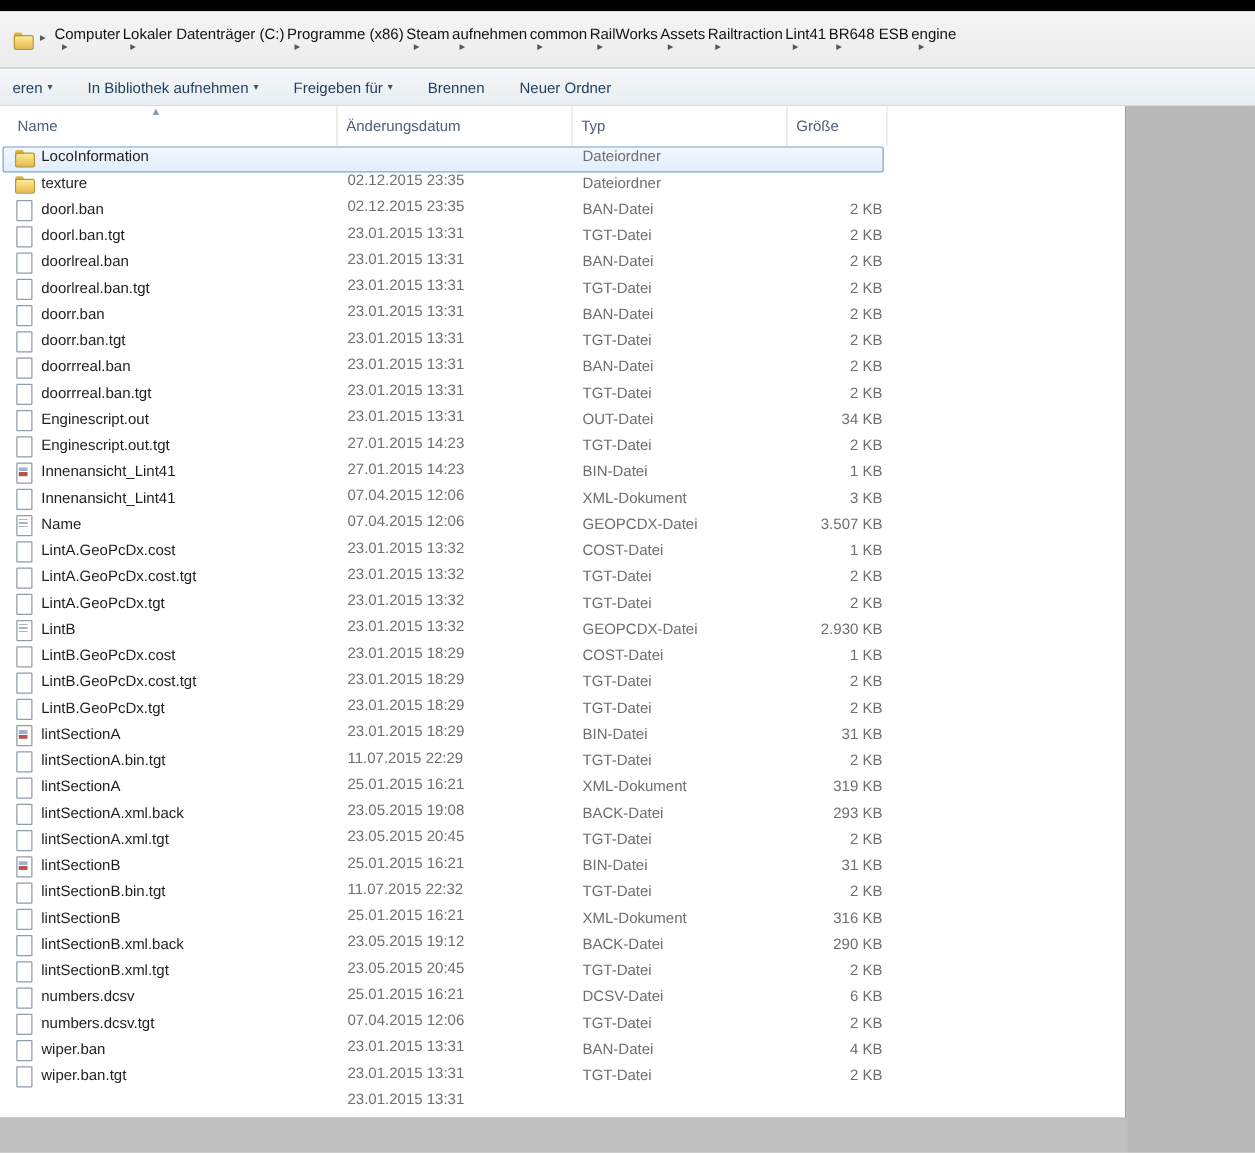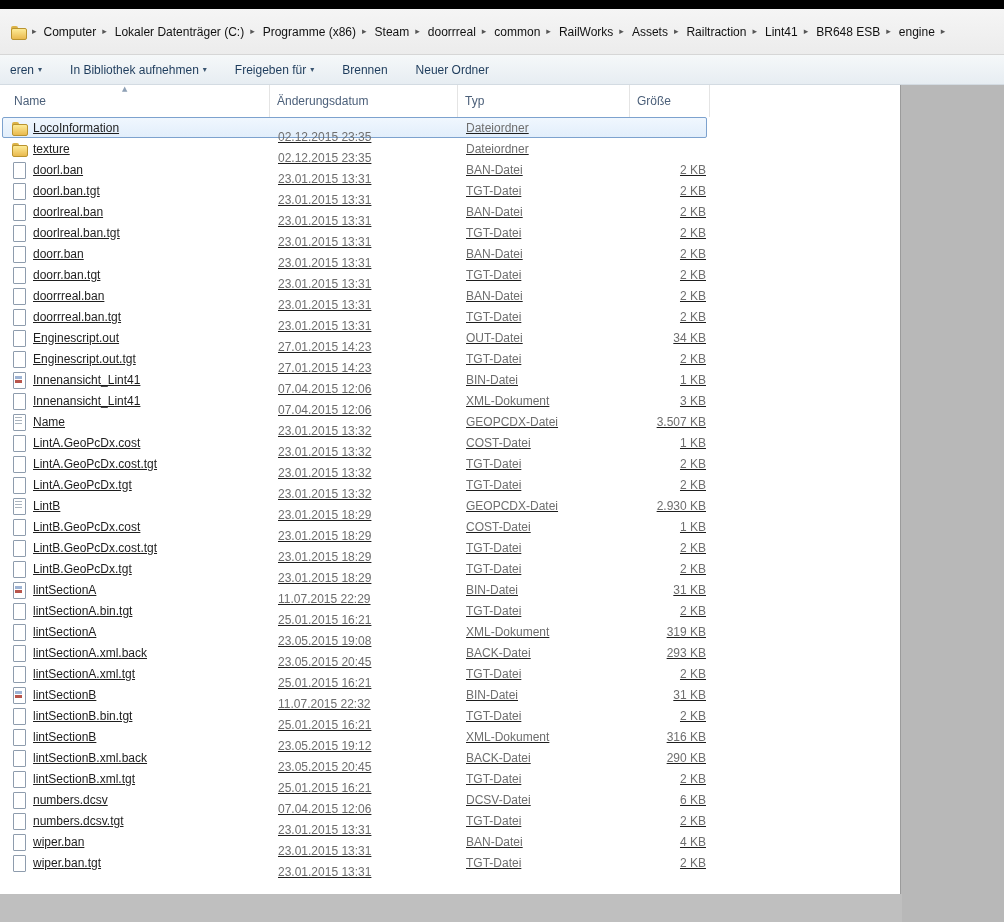--- a/index.html
+++ b/index.html
@@ -15,21 +15,21 @@
   .top-black { position:absolute; top:0; left:0; width:1004px; height:9px; background:#000; }
 
   
   .addr-bar {
     position:absolute; top:9px; left:0; width:1004px; height:46px;
     background:linear-gradient(#f5f5f5,#ececec);
     border-bottom:1px solid #d6d6d6;
     display:flex; align-items:center; padding-left:10px;
   }
   .crumbs { display:flex; align-items:center; white-space:nowrap; }
-  .crumb { display:flex; align-items:center; padding:3px 1px; cursor:default; }
+  .crumb { display:flex; padding:3px 1px; cursor:default;flex-direction:column; }
   .crumb-label { color:#111; }
   .crumb-sep, .lead-sep {
     font-family:"DejaVu Sans", sans-serif;
     color:#555; font-size:9px; margin:0 6px; line-height:1;
   }
 
   
   .toolbar {
     position:absolute; top:55px; left:0; width:1004px; height:30px;
     background:linear-gradient(#f5f8f9,#e7edf2);
@@ -58,25 +58,25 @@
   .col-type { left:458px; width:172px; padding-left:7px; }
   .col-size { left:630px; width:80px;  padding-left:7px; }
   .sort {
     position:absolute; left:122px; top:0;
     font-family:"DejaVu Sans", sans-serif;
     font-size:7px; color:#8ea0b5; line-height:8px;
   }
 
   
   .row {
-    display:flex; align-items:center;
+    display:flex; align-items:flex-start;
     height:21px; width:705px; margin-left:2px;
     padding-left:8px;
     border:1px solid transparent; border-radius:2px;
-    white-space:nowrap; cursor:default;text-decoration:underline;
+    white-space:nowrap; cursor:default;
   }
   .row.selected {
     border-color:var(--sel-border,#7da2ce);
     background:linear-gradient(var(--sel-fill,#f2f8fe),#e2eefb);
   }
   .c-name { width:245px; overflow:hidden; color:#1e1e1e; }
   .c-date { width:188px; overflow:hidden; color:var(--secondary-text,#6e6e6e);margin-top:19px; }
   .c-type { width:172px; overflow:hidden; color:var(--secondary-text,#6e6e6e); }
   .c-size { width:68px; text-align:right; color:var(--secondary-text,#6e6e6e); }
 
@@ -132,21 +132,21 @@
     <span class="crumb-label">Programme (x86)</span>
     <span class="crumb-sep">▸</span>
   </span>
 
   <span class="crumb">
     <span class="crumb-label">Steam</span>
     <span class="crumb-sep">▸</span>
   </span>
 
   <span class="crumb">
-    <span class="crumb-label">doorrreal</span>
+    <span class="crumb-label">aufnehmen</span>
     <span class="crumb-sep">▸</span>
   </span>
 
   <span class="crumb">
     <span class="crumb-label">common</span>
     <span class="crumb-sep">▸</span>
   </span>
 
   <span class="crumb">
     <span class="crumb-label">RailWorks</span>

